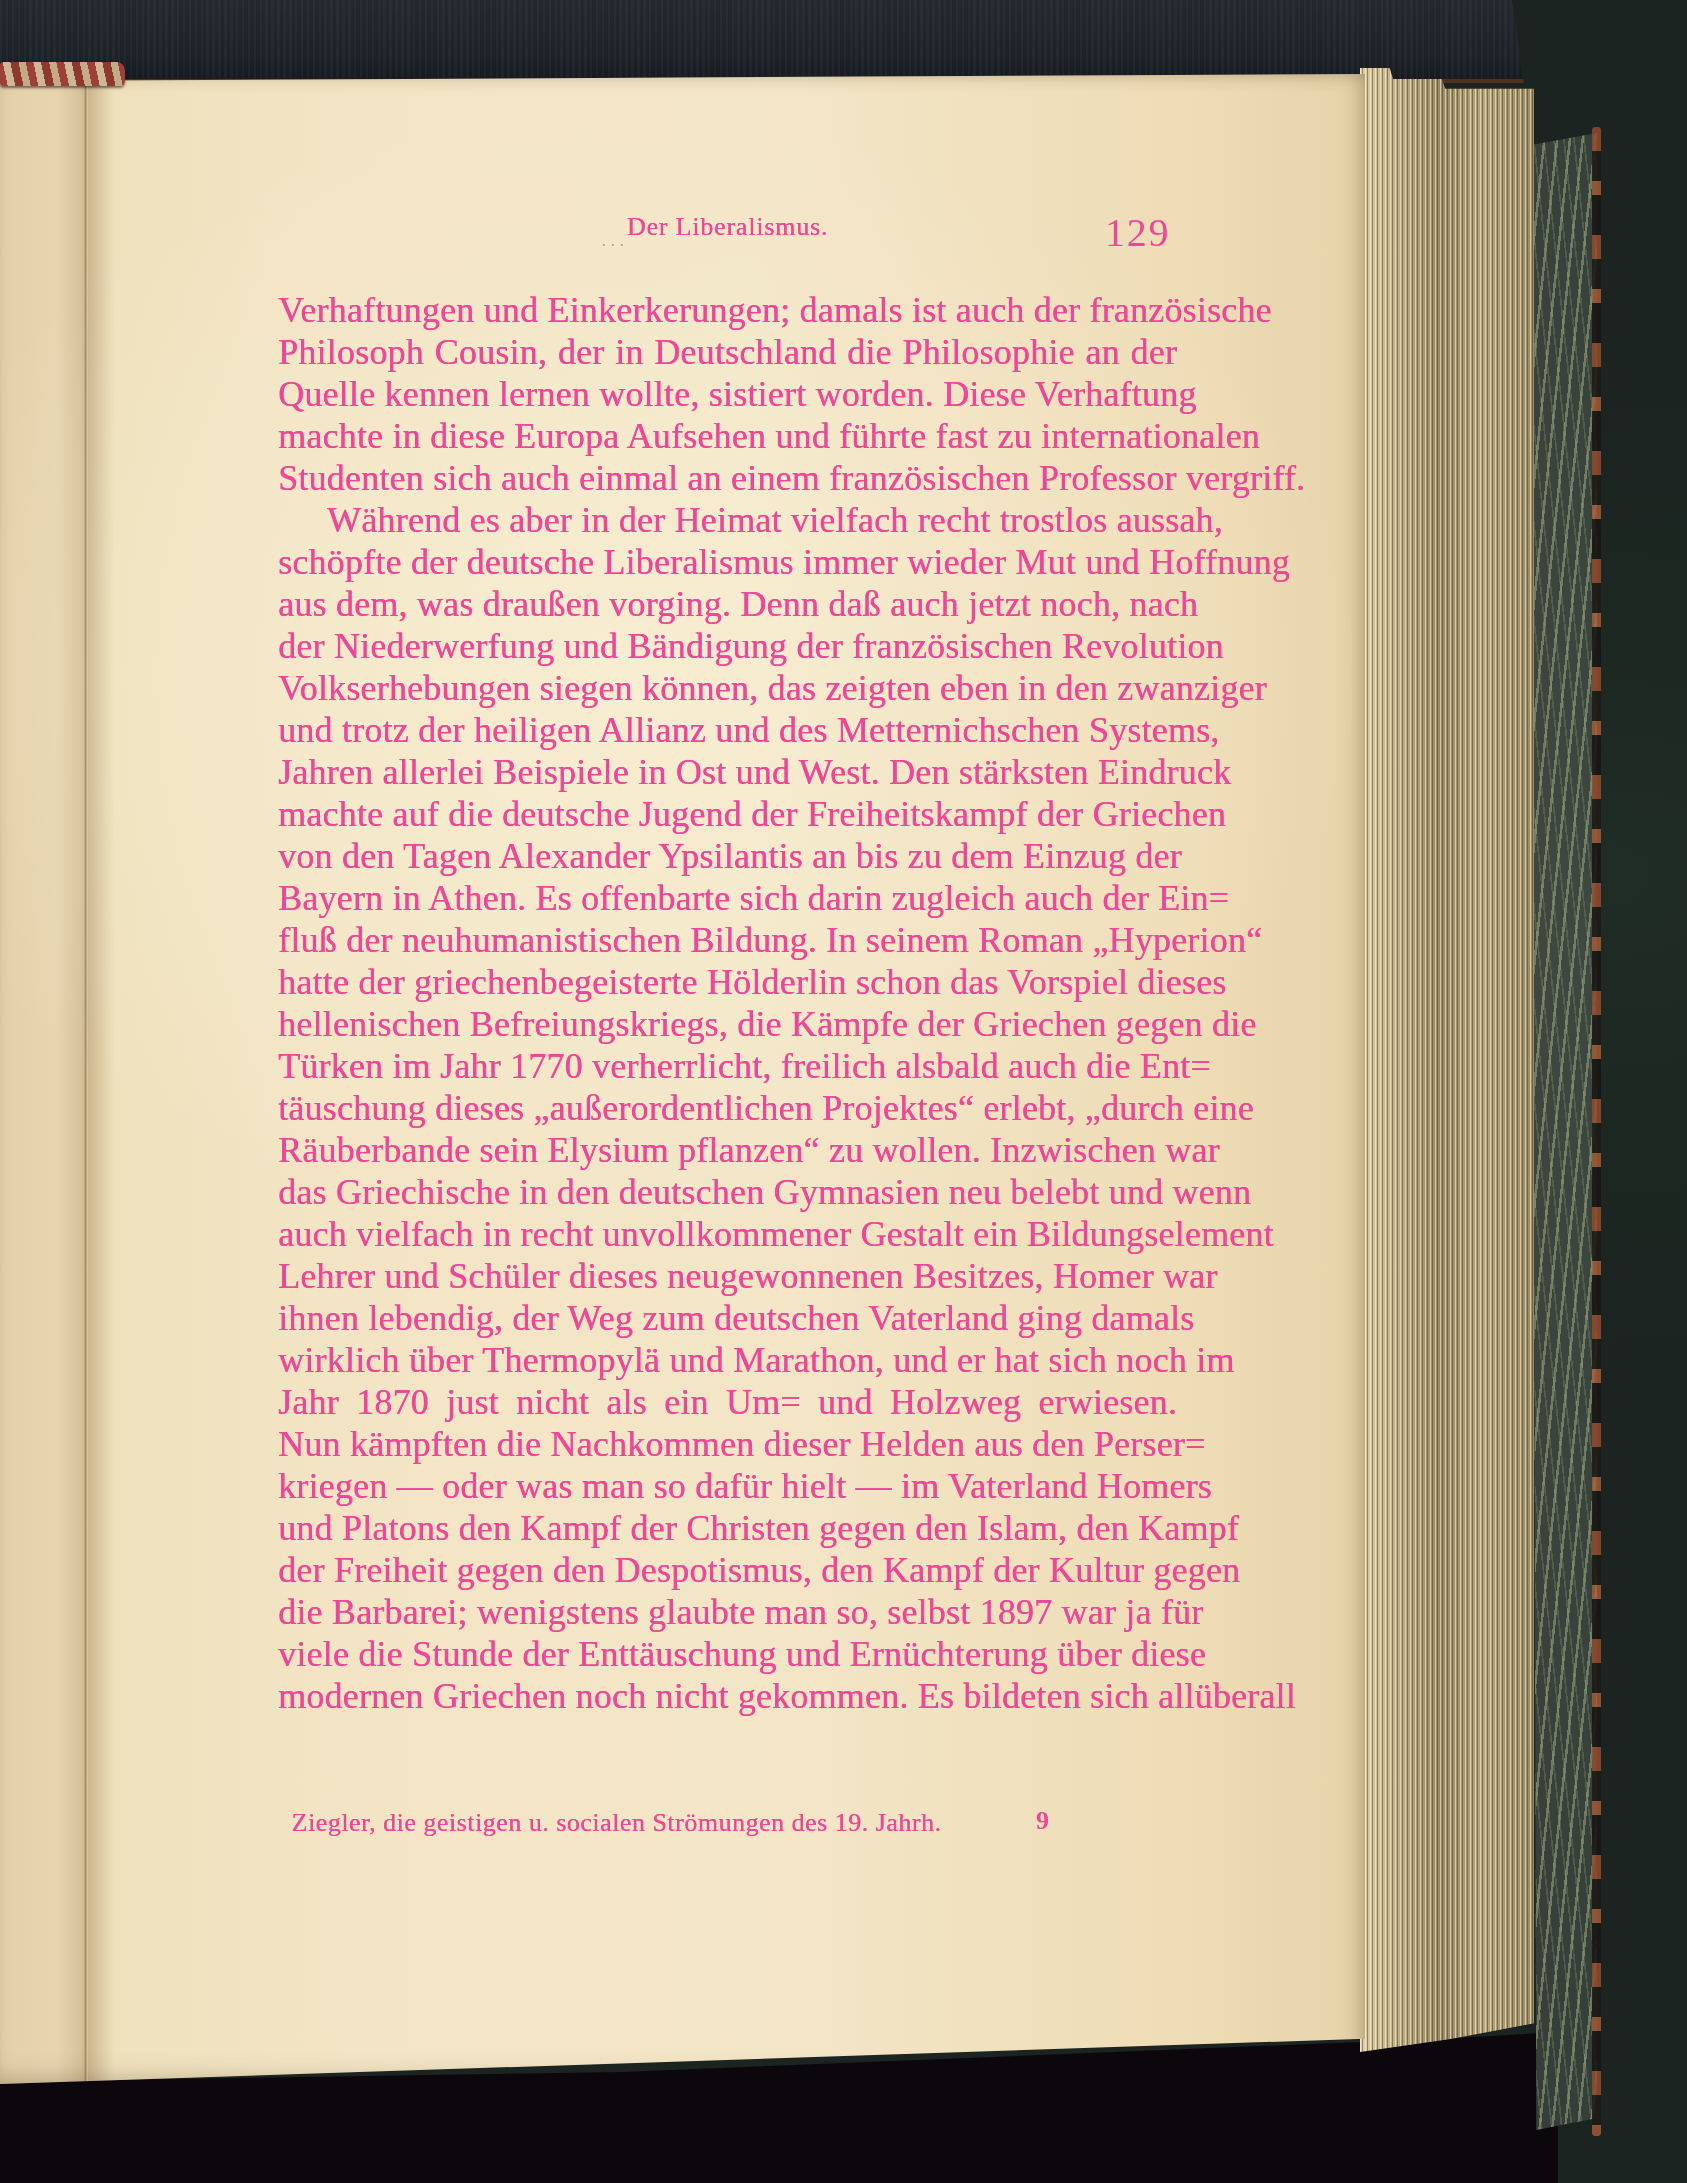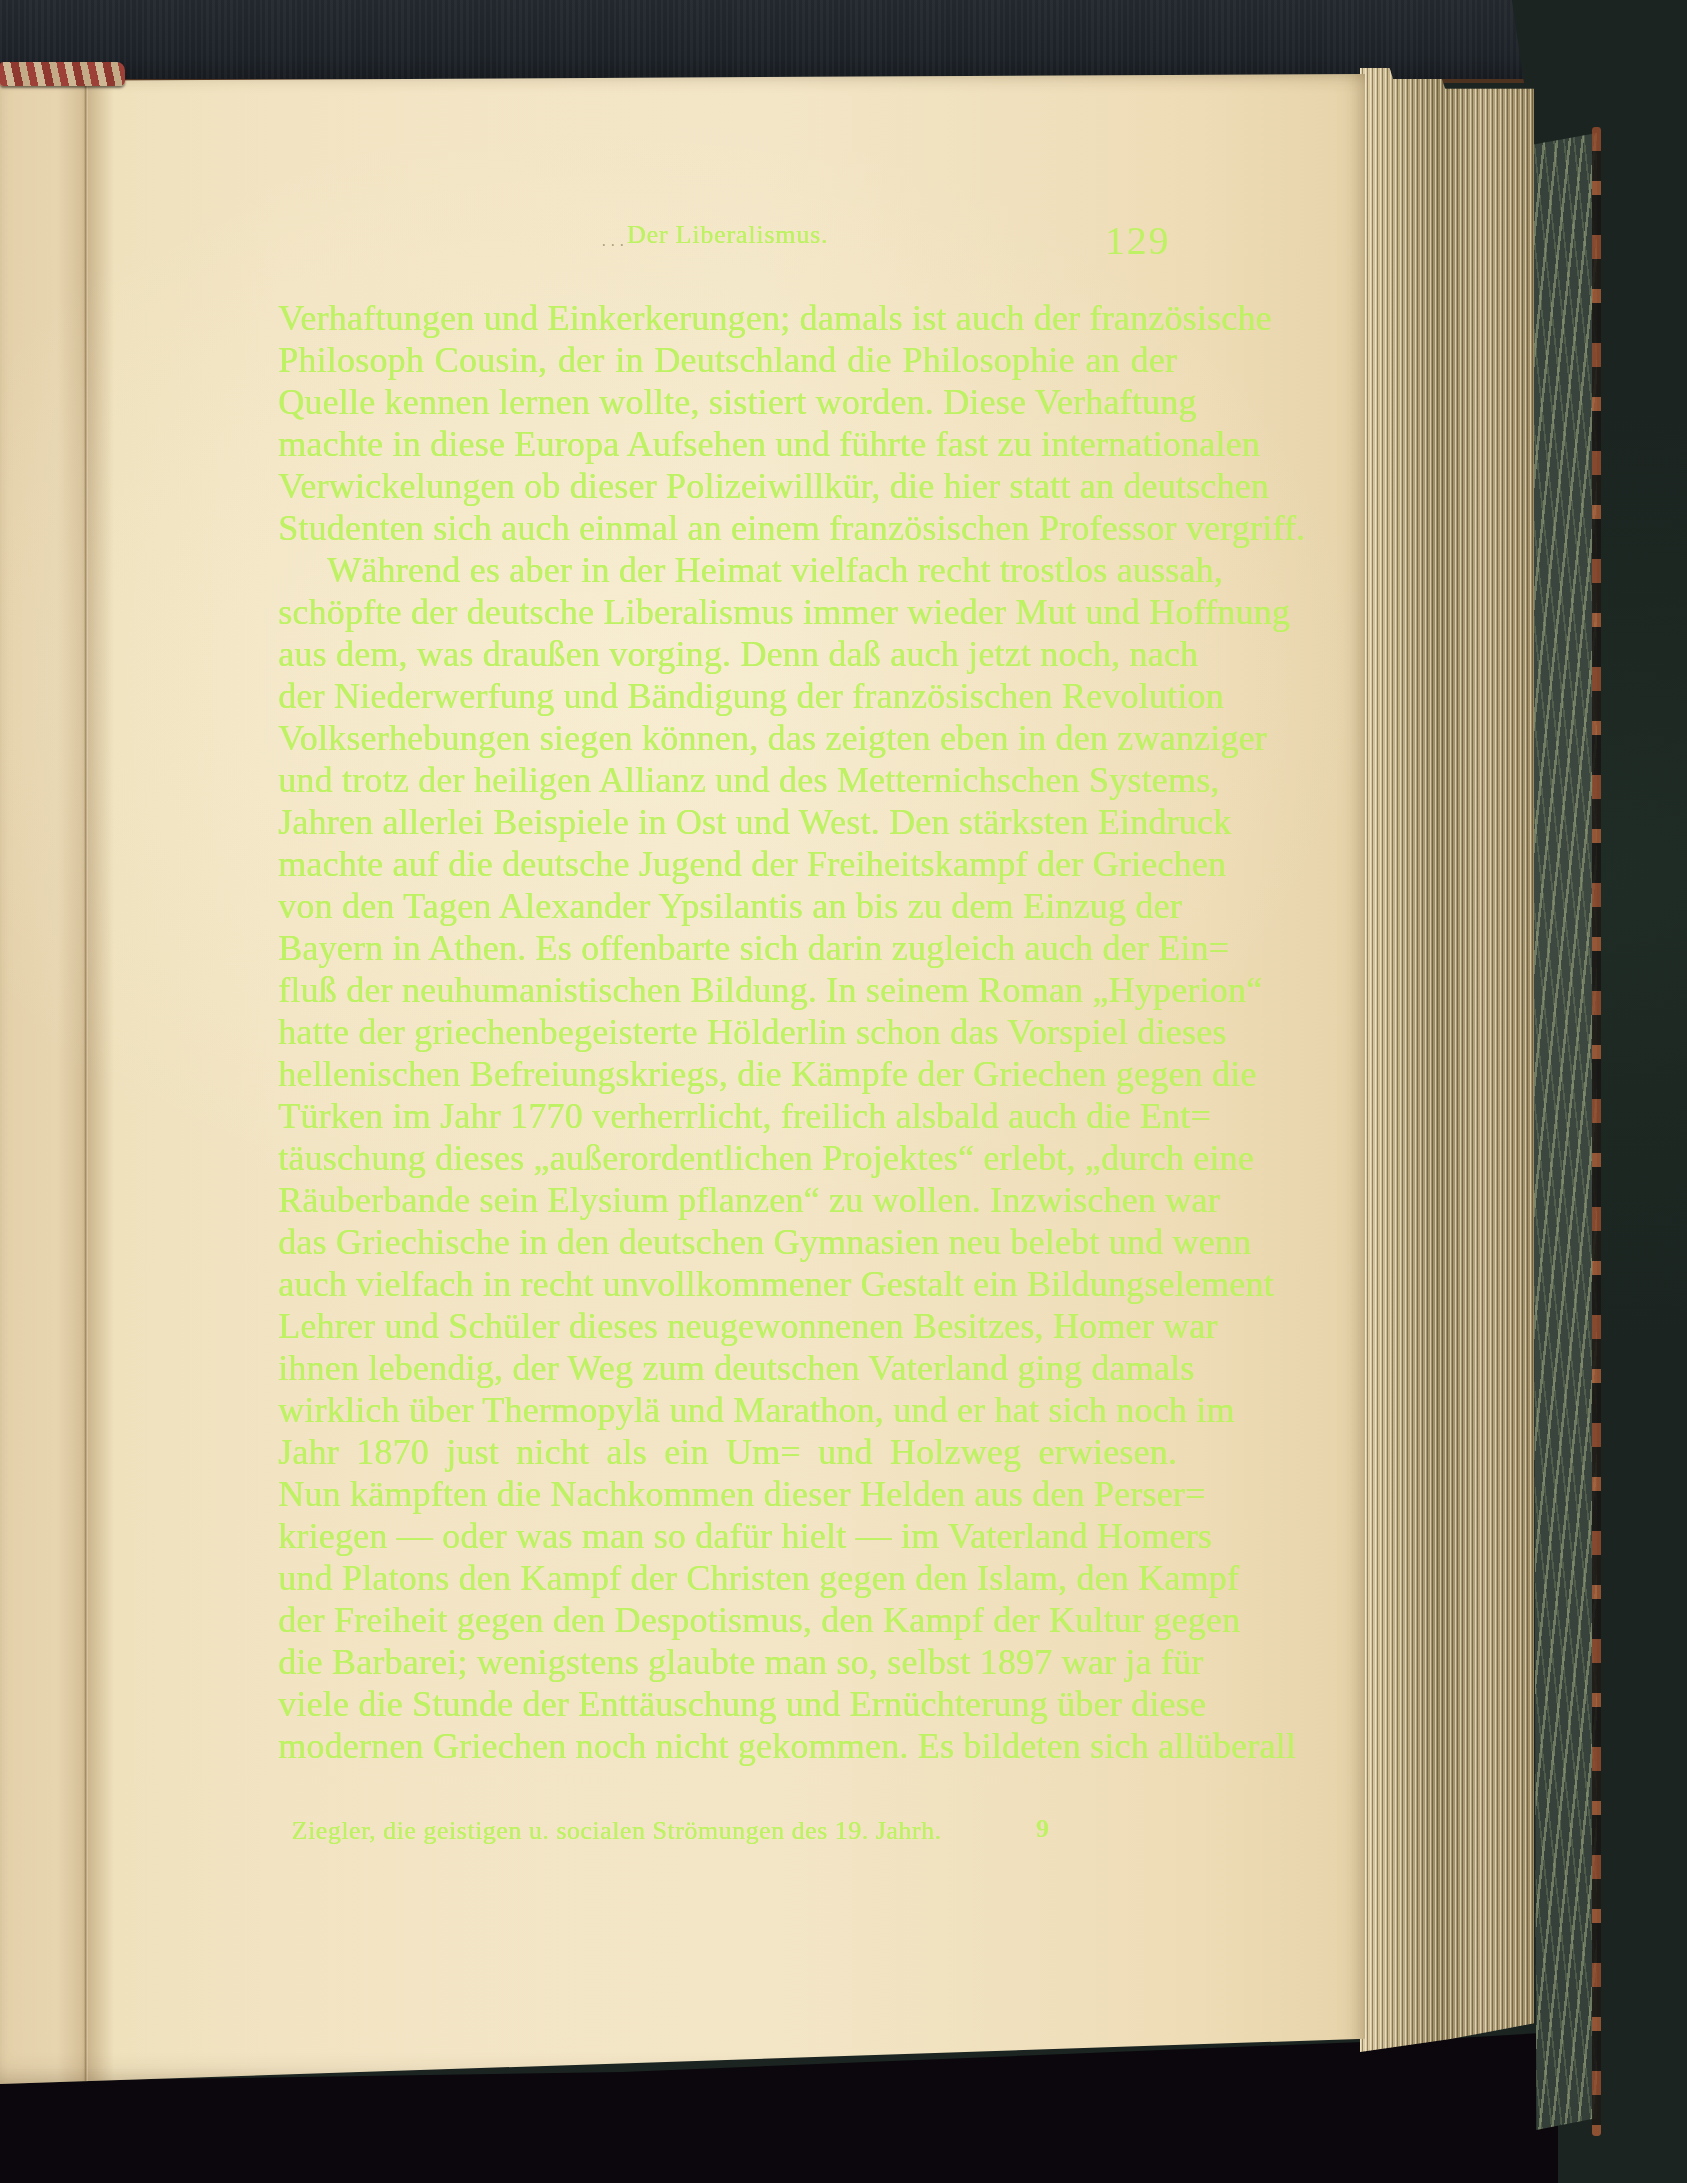--- a/index.html
+++ b/index.html
@@ -90,22 +90,22 @@
   .fold{
     position:absolute;left:84px;top:0;width:4.2px;height:100%;
     background:linear-gradient(90deg,transparent,rgba(125,95,55,.55) 45%,rgba(255,245,220,.35) 80%,transparent);
   }
   .smudge{
     position:absolute;left:601px;top:162px;
     font-size:17px;letter-spacing:3.4px;color:rgba(120,100,70,.55);
   }
   
   .textblock{
-    position:absolute;left:278px;top:220px;width:899px;height:1671px;
-    color:#bef264;
+    position:absolute;left:278px;top:212px;width:899px;height:1671px;
+    color:#ec4899;
   }
   .pagehead{position:relative;height:44px;}
   .head-title{
     position:absolute;left:0;right:0;text-align:center;
     font-size:26px;letter-spacing:0.8px;
     text-shadow:0.3px 0 0 currentColor;
   }
   .head-pagenum{
     position:absolute;right:6.8px;top:-3.4px;
     font-size:40px;letter-spacing:1.7px;
@@ -154,21 +154,20 @@
     <div class="pagehead">
       <div class="head-title">Der Liberalismus.</div>
       <div class="head-pagenum">129</div>
     </div>
 
     <div class="bodytext">
       <div class="line">Verhaftungen und Einkerkerungen; damals ist auch der französische</div>
       <div class="line">Philosoph Cousin, der in Deutschland die Philosophie an der</div>
       <div class="line">Quelle kennen lernen wollte, sistiert worden. Diese Verhaftung</div>
       <div class="line">machte in diese Europa Aufsehen und führte fast zu internationalen</div>
-      <div class="line">Verwickelungen ob dieser Polizeiwillkür, die hier statt an deutschen</div>
       <div class="line">Studenten sich auch einmal an einem französischen Professor vergriff.</div>
       <div class="line indent">Während es aber in der Heimat vielfach recht trostlos aussah,</div>
       <div class="line">schöpfte der deutsche Liberalismus immer wieder Mut und Hoffnung</div>
       <div class="line">aus dem, was draußen vorging. Denn daß auch jetzt noch, nach</div>
       <div class="line">der Niederwerfung und Bändigung der französischen Revolution</div>
       <div class="line">Volkserhebungen siegen können, das zeigten eben in den zwanziger</div>
       <div class="line">und trotz der heiligen Allianz und des Metternichschen Systems,</div>
       <div class="line">Jahren allerlei Beispiele in Ost und West. Den stärksten Eindruck</div>
       <div class="line">machte auf die deutsche Jugend der Freiheitskampf der Griechen</div>
       <div class="line">von den Tagen Alexander Ypsilantis an bis zu dem Einzug der</div>

